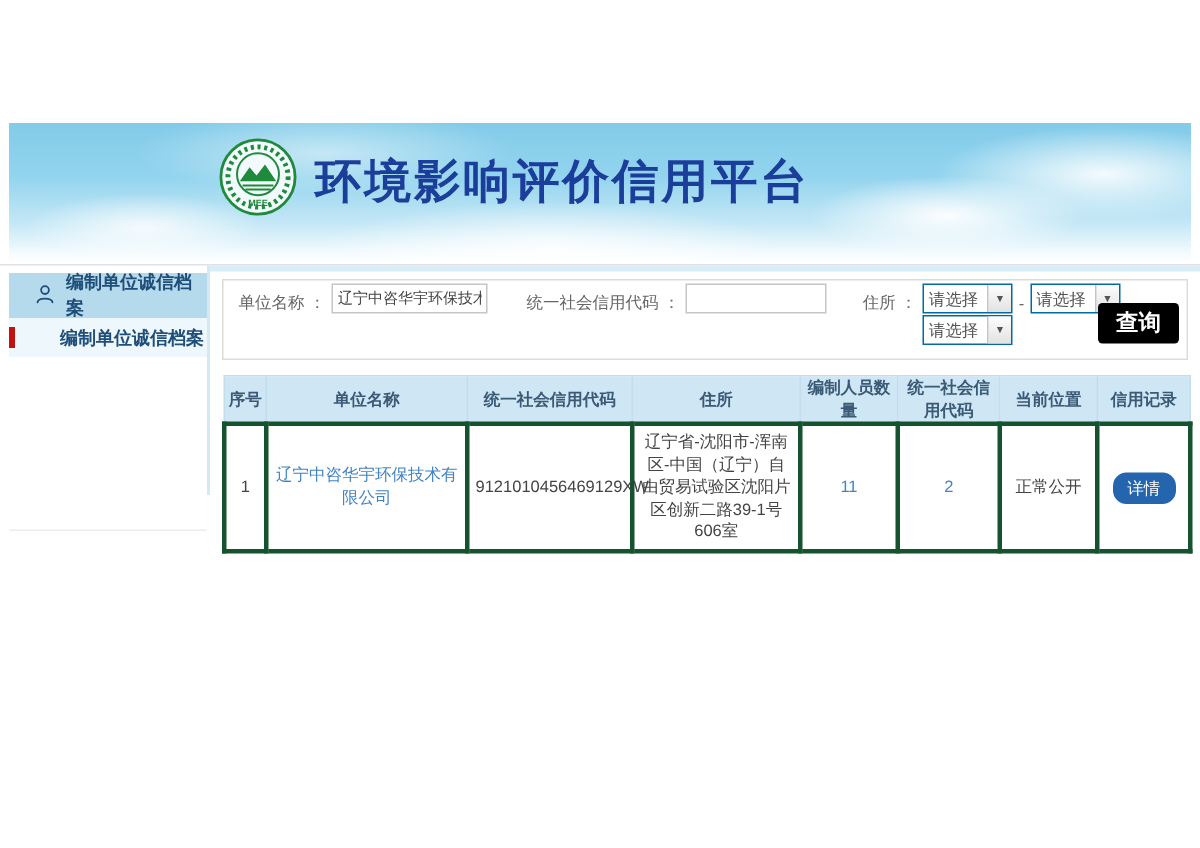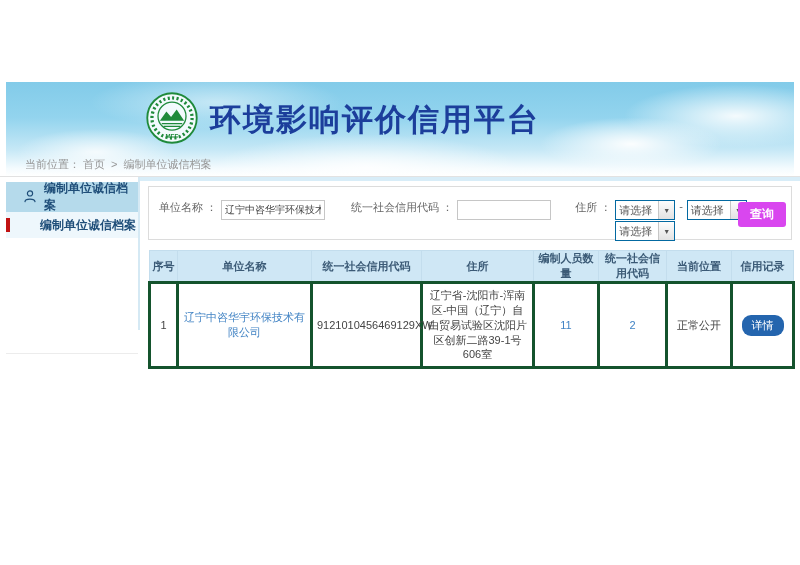--- a/index.html
+++ b/index.html
@@ -40,40 +40,40 @@
   .sidebar-item{
     height:26px;background:#eef7fc;display:flex;align-items:center;position:relative;
     color:#1f4e79;font-size:12px;font-weight:bold;padding-left:34px;cursor:pointer;
   }
   .red-bar{position:absolute;left:0;top:6px;width:4px;height:14px;background:#c11212;}
 
   
   .main{position:absolute;left:148px;top:186px;width:644px;}
 
   .search-panel{position:relative;height:52px;border:1px solid #dcdcdc;background:#fff;}
-  .search-row{display:flex;align-items:flex-start;margin-top:13px;padding-left:10px;}
+  .search-row{display:flex;align-items:flex-end;margin-top:2px;padding-left:10px;}
   .f-label{font-size:11px;color:#666;white-space:nowrap;}
   .txt-input{height:16px;border:1px solid #c6c6c6;font-size:10px;color:#444;padding:1px 3px;outline:none;}
   .inp-name{width:96px;margin-left:4px;}
   .inp-code{width:86px;margin-left:4px;}
   .ml26{margin-left:26px;} .ml24{margin-left:24px;}
 
   .sel-stack{position:relative;display:inline-block;height:20px;margin-left:4px;}
   .select-box{display:flex;height:18px;border:1px solid #0369a1;background:#fff;cursor:pointer;}
   .select-text{width:36px;font-size:11px;color:#555;padding:2px 3px;white-space:nowrap;overflow:hidden;}
   .select-arrow{
     width:15px;border-left:1px solid #c6c6c6;background:linear-gradient(#fdfdfd,#e2e2e2);
     display:flex;align-items:center;justify-content:center;font-size:7px;color:#555;
   }
   .sel-third{position:absolute;left:0;top:21px;}
   .sep-dash{font-size:11px;color:#666;margin:0 4px;}
 
   .query-btn{
-    position:absolute;right:5px;top:15px;background:#d946ef;color:#fff;border:none;
-    border-radius:3px;padding:4px 12px;font-size:12px;font-weight:bold;cursor:pointer;
+    position:absolute;right:5px;top:15px;background:#000000;color:#fff;border:none;
+    border-radius:3px;padding:4px 12px;font-size:15px;font-weight:bold;cursor:pointer;
   }
 
   table.result{margin-top:10px;width:644px;border-collapse:collapse;table-layout:fixed;}
   table.result th{
     background:#cfe7f5;border:1px solid #c3dded;color:#3b5a76;font-size:11px;
     font-weight:bold;height:23px;padding:0 2px;
   }
   table.result td{
     border:3px solid #14532d;background:#fff;color:#444;font-size:11px;text-align:center;
     padding:4px 4px;line-height:1.35;
@@ -96,25 +96,20 @@
           <circle cx="30" cy="30" r="27" fill="#ffffff" fill-opacity="0.85"></circle>
           <circle cx="30" cy="30" r="26.5" fill="none" stroke="#1f8a3b" stroke-width="2"></circle>
           <circle cx="30" cy="30" r="21.5" fill="none" stroke="#1f8a3b" stroke-width="3.5" stroke-dasharray="2.2 2.6"></circle>
           <circle cx="30" cy="28" r="15" fill="none" stroke="#1f8a3b" stroke-width="1.4"></circle>
           <path d="M17 33 L24 23 L29 29 L35 21 L43 33 Z" fill="#1f8a3b"></path>
           <path d="M19 36 h22 M21 39 h18" stroke="#1f8a3b" stroke-width="1.4"></path>
           <text x="30" y="51" text-anchor="middle" font-size="6.5" font-weight="bold" fill="#1f8a3b">MEE</text>
         </svg>
       </span>
       <span class="site-title">环境影响评价信用平台</span>
-    </div>
-    <div class="breadcrumb">
-      <span>当前位置：</span><span class="bc-home">首页</span>
-      <span>&gt;</span>
-      <span>编制单位诚信档案</span>
     </div>
   </div>
 
   <div class="divider"></div>
   <div class="main-strip"></div>
   <div class="sidebar-sep"></div>
 
   <div class="sidebar">
     <div class="sidebar-header">
       <span>

